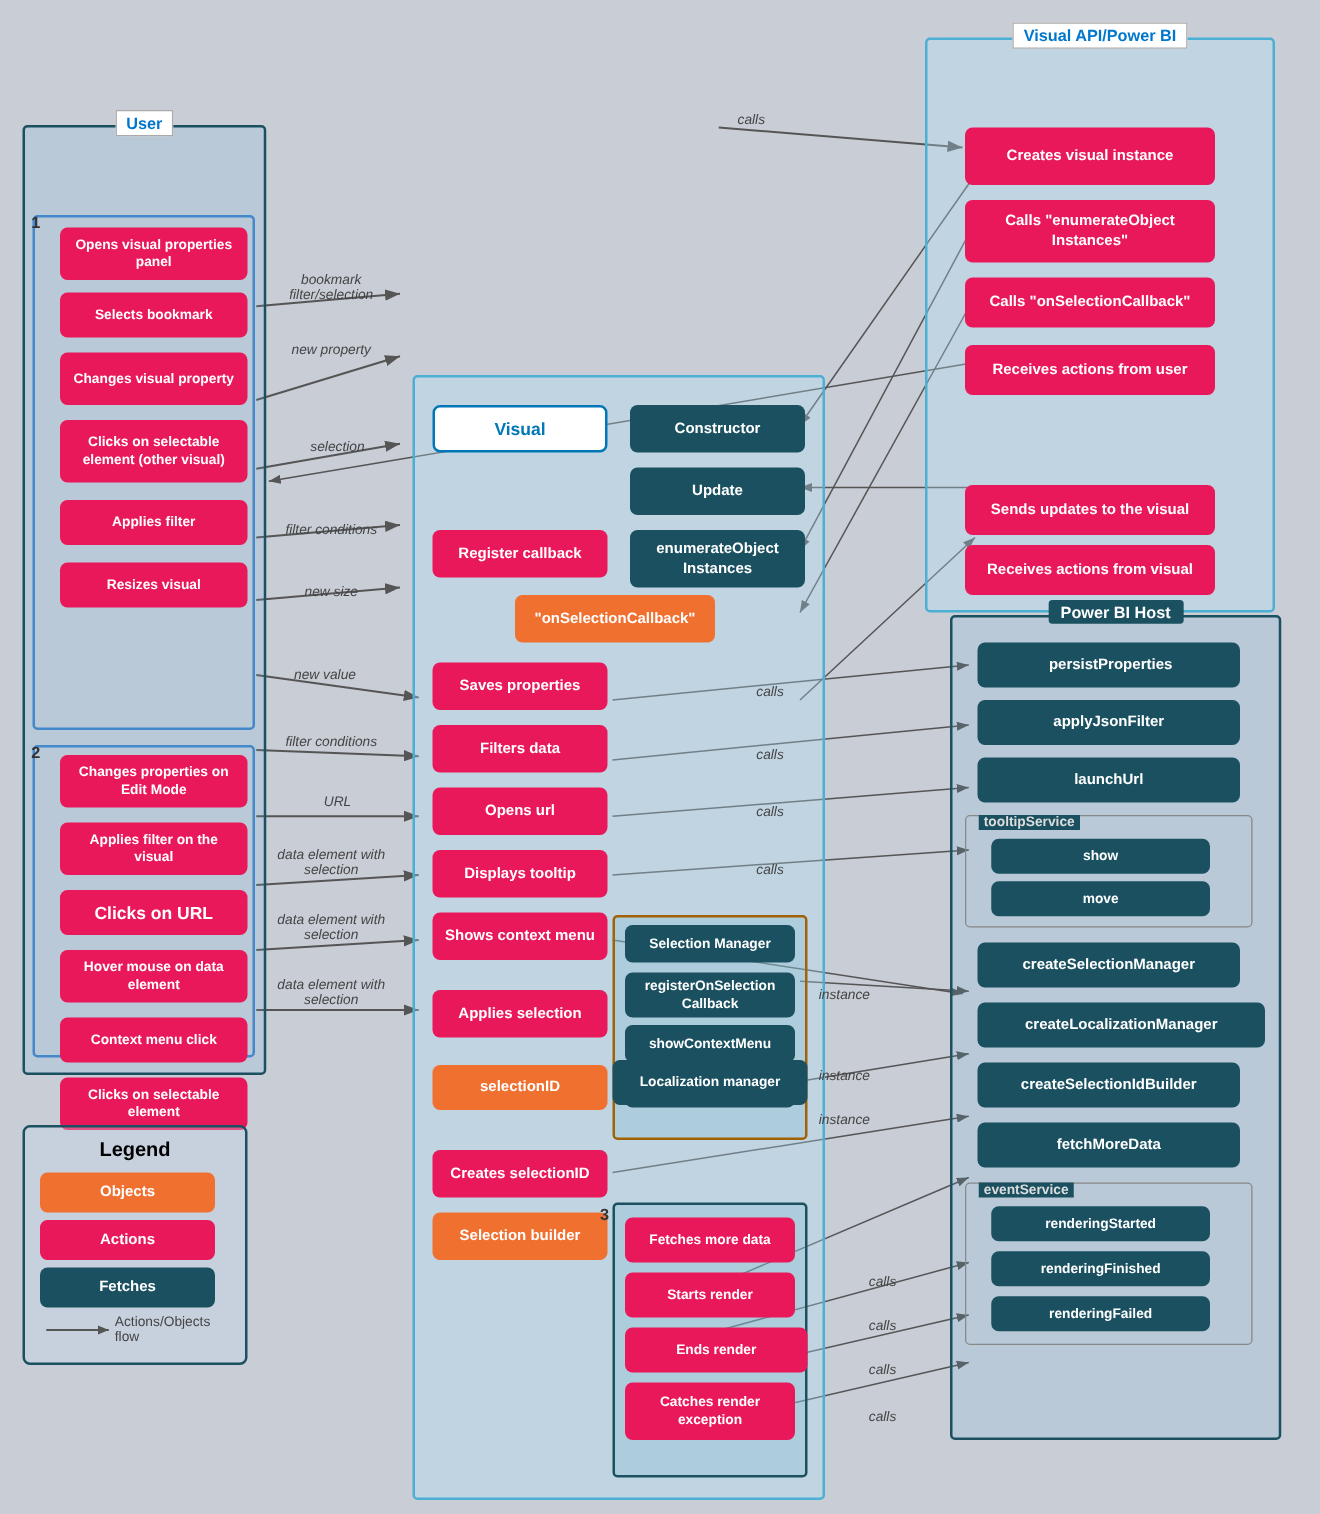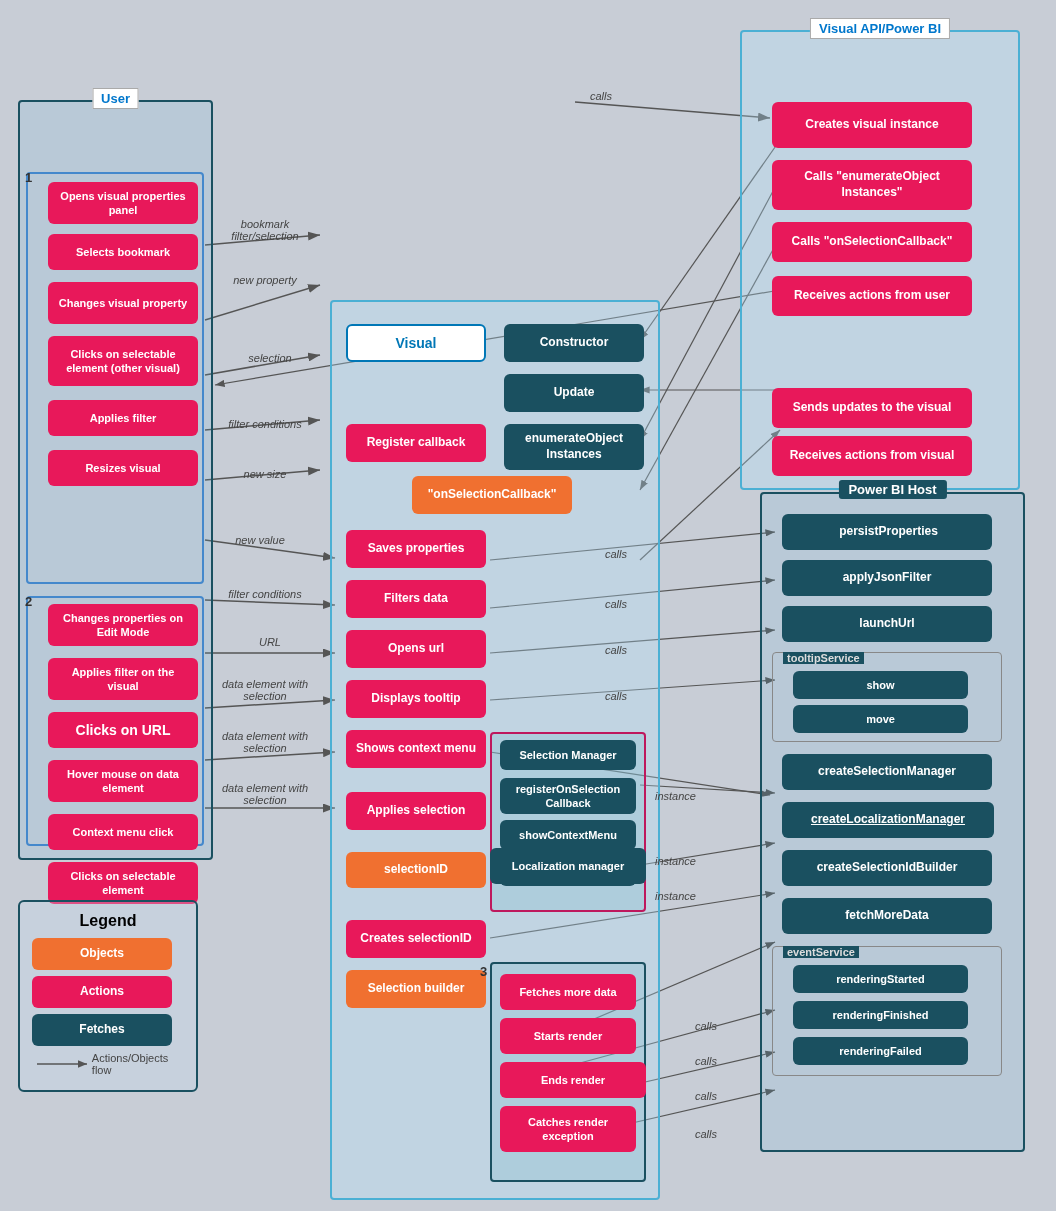--- a/index.html
+++ b/index.html
@@ -326,21 +326,21 @@
     <div class="box box-pink" style="left:14px; top:428px; width:140px; height:38px; font-size:12px;">Shows context menu</div>
 
     <div class="box box-pink" style="left:14px; top:490px; width:140px; height:38px; font-size:12px;">Applies selection</div>
 
     <div class="box box-orange" style="left:14px; top:550px; width:140px; height:36px; font-size:12px;">selectionID</div>
 
     <div class="box box-pink" style="left:14px; top:618px; width:140px; height:38px; font-size:12px;">Creates selectionID</div>
 
     <div class="box box-orange" style="left:14px; top:668px; width:140px; height:38px; font-size:12px;">Selection builder</div>
 
-    <div style="position:absolute; left:158px; top:430px; width:156px; height:180px; border:2px solid #be185d; border-radius:4px; background:rgba(100,180,200,0.2);">
+    <div style="position:absolute; left:158px; top:430px; width:156px; height:180px; border:2px solid #a16207; border-radius:4px; background:rgba(100,180,200,0.2);">
       <div class="box box-dark-teal" style="position:relative; left:8px; top:6px; width:136px; height:30px; font-size:11px;">Selection Manager</div>
       <div class="box box-dark-teal" style="position:relative; left:8px; top:14px; width:136px; height:36px; font-size:11px;">registerOnSelection Callback</div>
       <div class="box box-dark-teal" style="position:relative; left:8px; top:20px; width:136px; height:30px; font-size:11px;">showContextMenu</div>
       <div class="box box-dark-teal" style="position:relative; left:8px; top:26px; width:136px; height:30px; font-size:11px;">select</div>
     </div>
 
     <div class="box box-dark-teal" style="left:158px; top:546px; width:156px; height:36px; font-size:11px;">Localization manager</div>
 
     <div style="position:absolute; left:158px; top:660px; width:156px; height:220px; border:2px solid #1a5060; border-radius:4px; background:rgba(100,180,200,0.2);">
       <div class="section-num" style="left:-12px; top:0px;">3</div>
@@ -376,21 +376,21 @@
     <div class="box box-dark-teal" style="left:20px; top:112px; width:210px; height:36px; font-size:12px;">launchUrl</div>
 
     <div style="position:absolute; left:10px; top:158px; width:230px; height:90px; border:1px solid #888; border-radius:4px;">
       <div style="position:absolute; top:-1px; left:10px; font-size:11px; font-weight:600; color:#ddd; background:#1a5060; padding:0 4px;">tooltipService</div>
       <div class="box box-dark-teal" style="left:20px; top:18px; width:175px; height:28px; font-size:11px;">show</div>
       <div class="box box-dark-teal" style="left:20px; top:52px; width:175px; height:28px; font-size:11px;">move</div>
     </div>
 
     <div class="box box-dark-teal" style="left:20px; top:260px; width:210px; height:36px; font-size:12px;">createSelectionManager</div>
 
-    <div class="box box-dark-teal" style="left:20px; top:308px; width:212px; height:36px; font-size:12px;text-decoration:underline;">createLocalizationManager</div>
+    <div class="box box-dark-teal" style="left:20px; top:308px; width:230px; height:36px; font-size:12px;">createLocalizationManager</div>
 
     <div class="box box-dark-teal" style="left:20px; top:356px; width:210px; height:36px; font-size:12px;">createSelectionIdBuilder</div>
 
     <div class="box box-dark-teal" style="left:20px; top:404px; width:210px; height:36px; font-size:12px;">fetchMoreData</div>
 
     <div style="position:absolute; left:10px; top:452px; width:230px; height:130px; border:1px solid #888; border-radius:4px;">
       <div style="position:absolute; top:-1px; left:10px; font-size:11px; font-weight:600; color:#ddd; background:#1a5060; padding:0 4px;">eventService</div>
       <div class="box box-dark-teal" style="left:20px; top:18px; width:175px; height:28px; font-size:11px;">renderingStarted</div>
       <div class="box box-dark-teal" style="left:20px; top:54px; width:175px; height:28px; font-size:11px;">renderingFinished</div>
       <div class="box box-dark-teal" style="left:20px; top:90px; width:175px; height:28px; font-size:11px;">renderingFailed</div>

